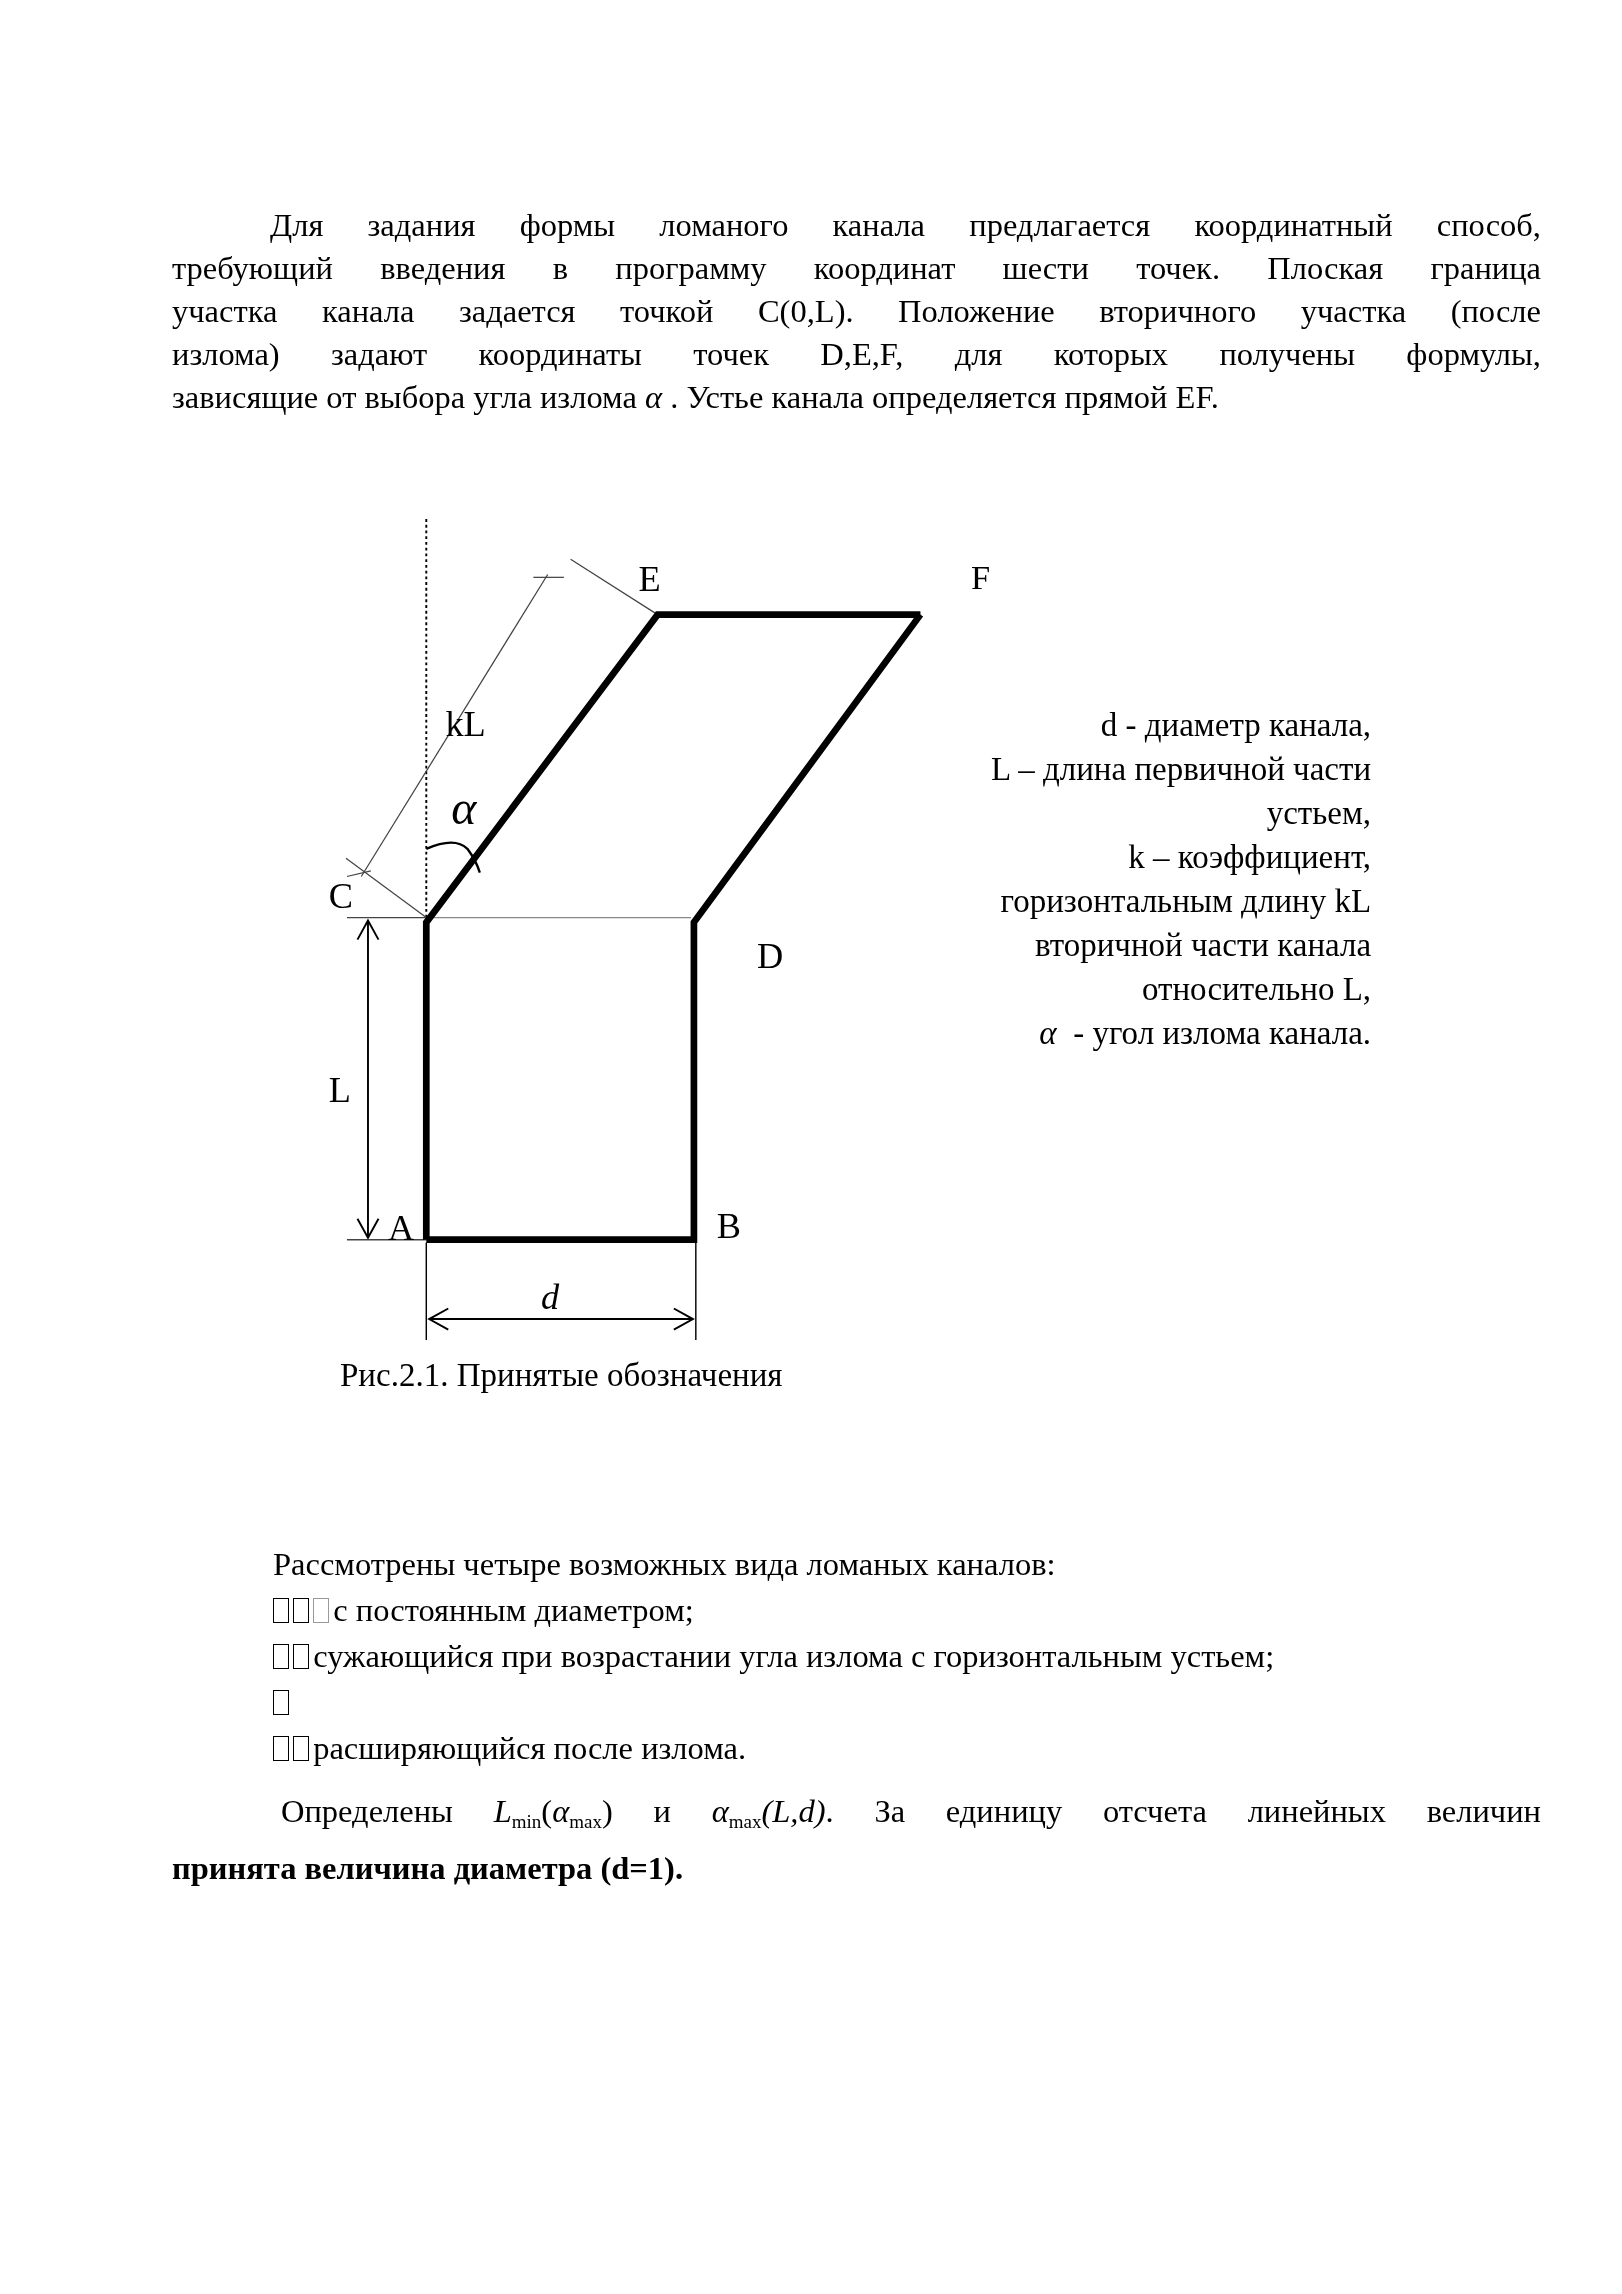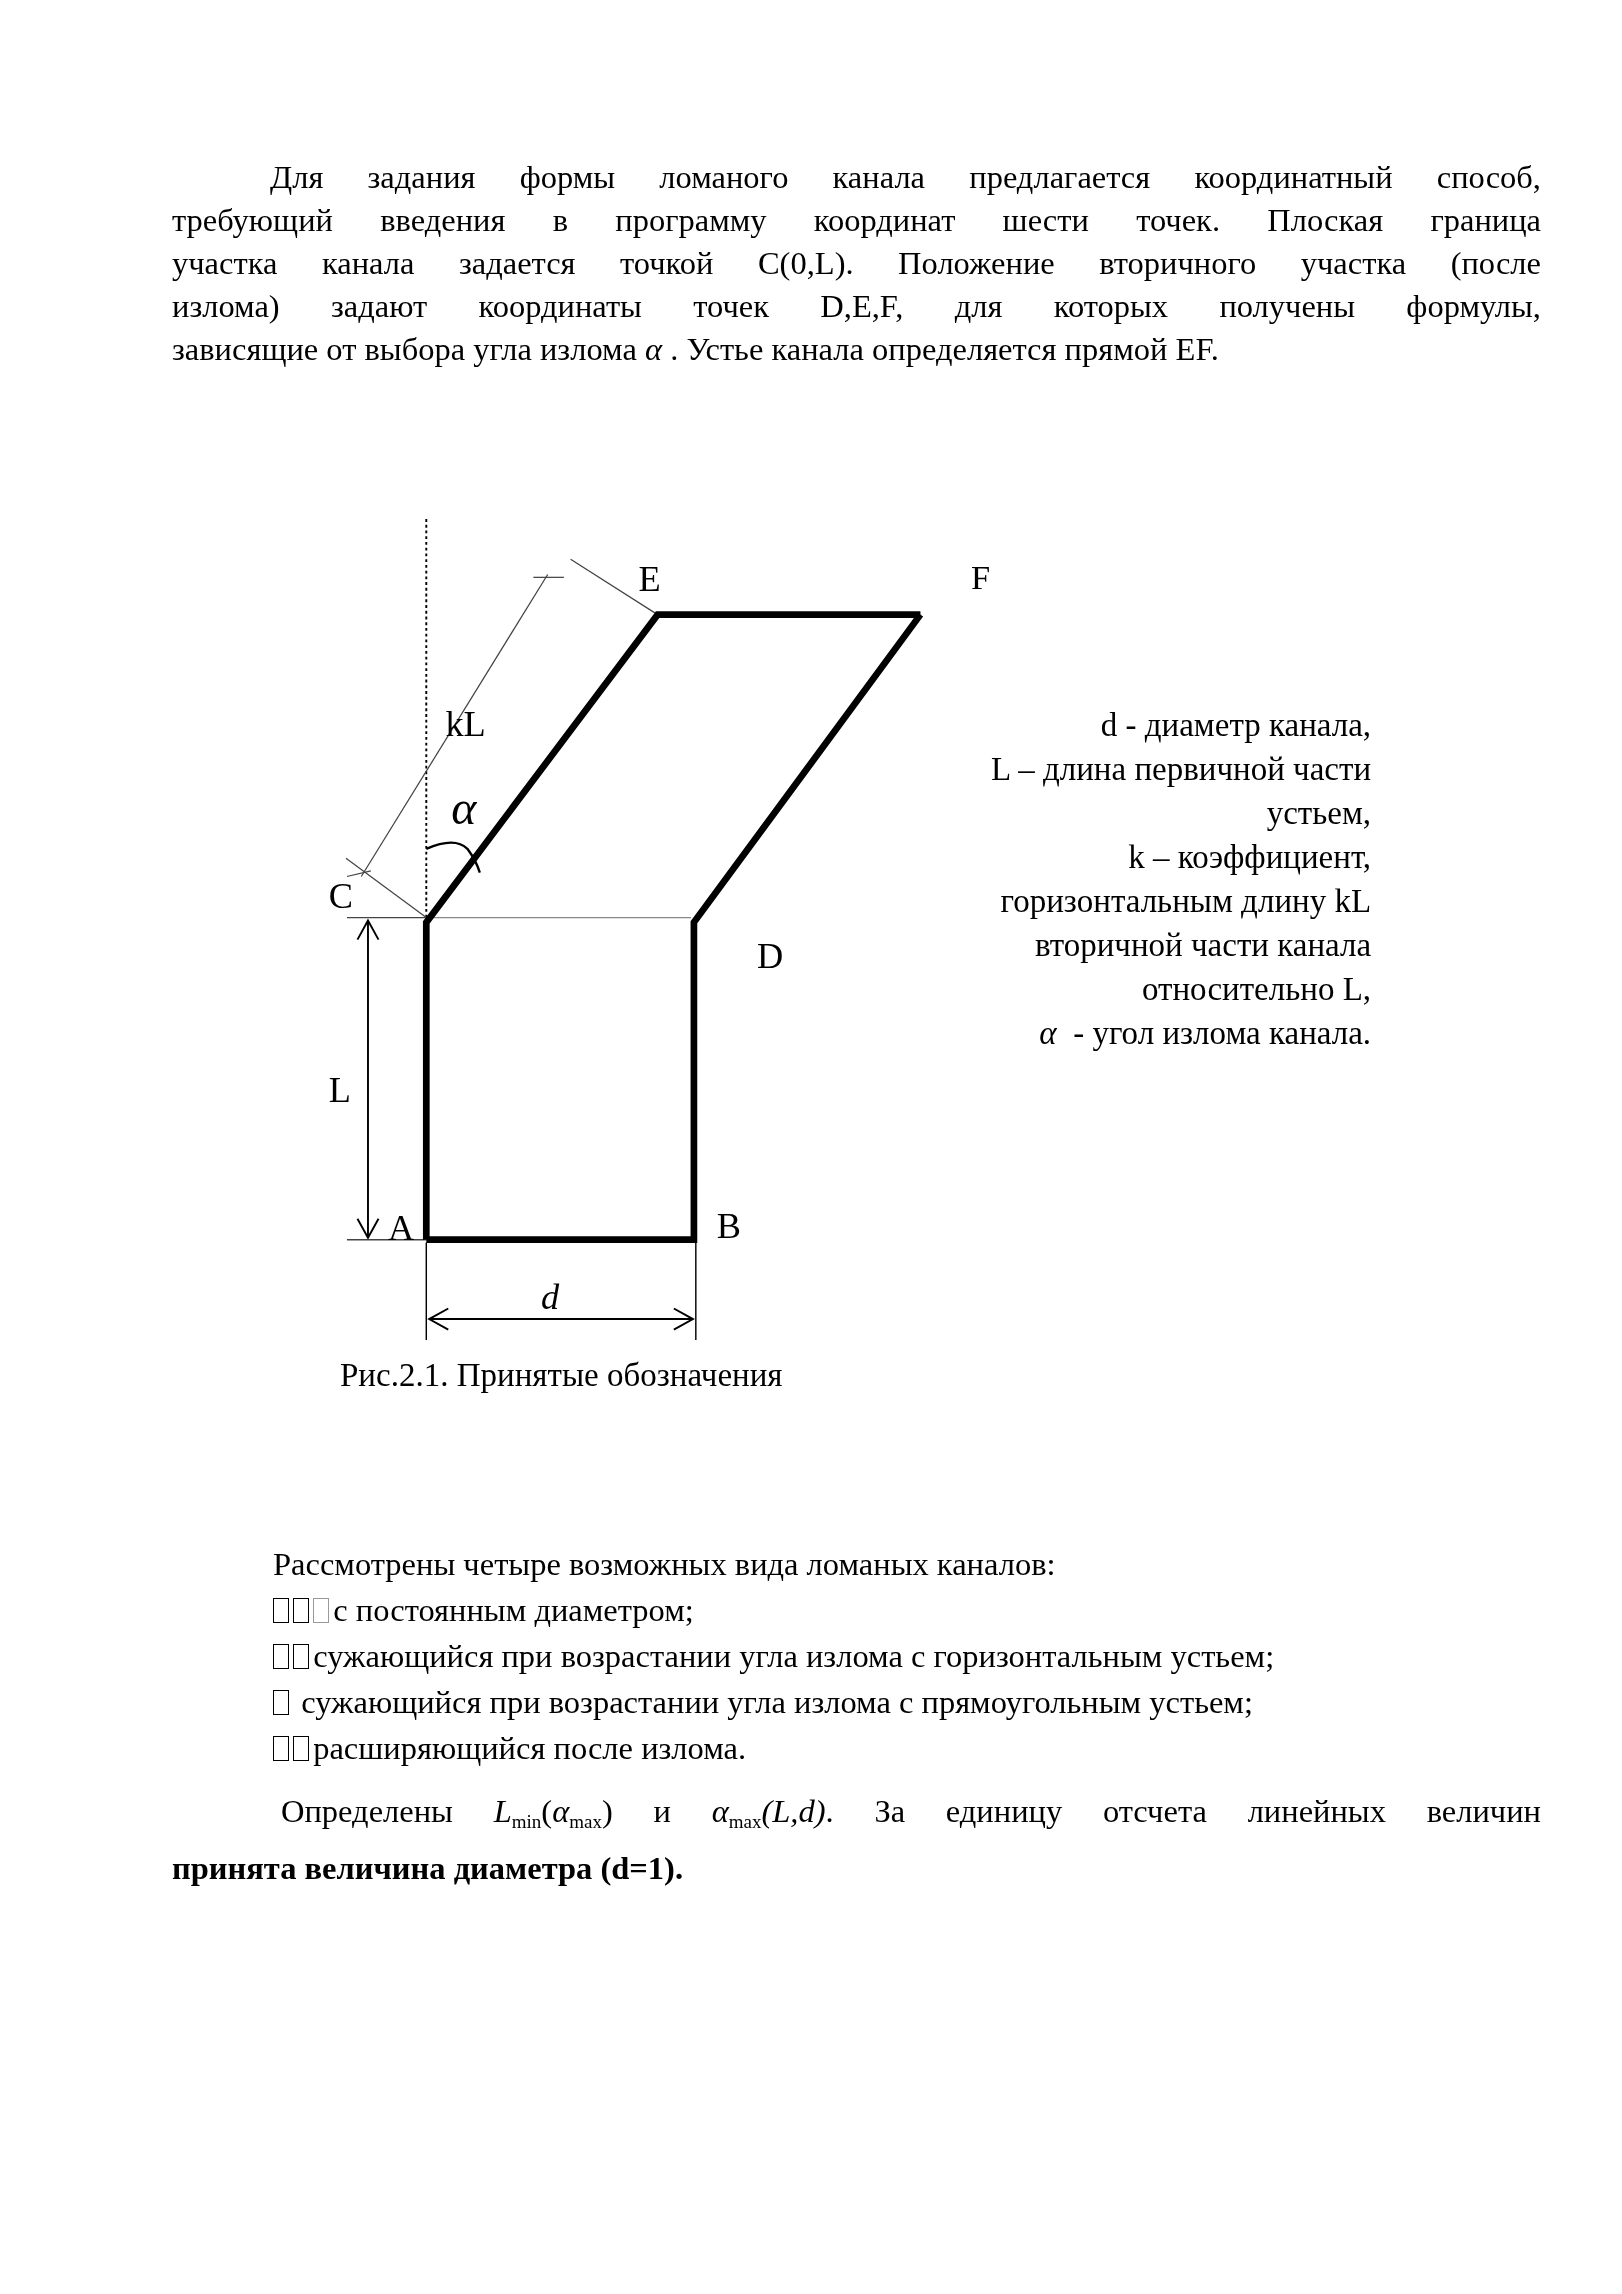--- a/index.html
+++ b/index.html
@@ -2,21 +2,21 @@
 <html><head>
 <meta charset="utf-8">
 <style>
   html, body { margin:0; padding:0; background:#ffffff; }
   body { width:1622px; height:2294px; position:relative; overflow:hidden;
          font-family:"Liberation Serif", "DejaVu Serif", serif; color:#000; }
   .para { position:absolute; left:172px; width:1369px; font-size:32.5px; line-height:43px;
           text-align:justify; }
   .para .line { display:block; text-align:justify; text-align-last:justify; white-space:nowrap; }
   .para .line.last { text-align-last:left; }
-  .indent { padding-left:98px; }
+  .indent { padding-left:98px;margin-top:48px; }
   .ital { font-style:italic; }
   #diagram { position:absolute; left:0; top:0; }
   .legend { position:absolute; left:991px; top:703px; font-size:33px; line-height:44px;text-align:right; }
   .legend div { white-space:nowrap; }
   .caption { position:absolute; left:340px; top:1357px; font-size:33px; }
   .list { position:absolute; left:273px; top:1541px; font-size:32.5px; line-height:46px; }
   .list div { white-space:nowrap; }
   .box { display:inline-block; width:16.3px; height:25px; border:1.9px solid #000; margin-right:3.8px;
          vertical-align:-1.9px; box-sizing:border-box; }
   .box.light { border-color:#999; border-width:1.4px; }
@@ -92,21 +92,21 @@
   <div>относительно L,</div>
   <div><span class="ital" style="padding-left:5.7px;">α</span><span style="white-space:pre">  - угол излома канала.</span></div>
 </div>
 
 <div class="caption">Рис.2.1. Принятые обозначения</div>
 
 <div class="list">
   <div>Рассмотрены четыре возможных вида ломаных каналов:</div>
   <div><span class="box"></span><span class="box"></span><span class="box light"></span><span>с постоянным диаметром;</span></div>
   <div><span class="box"></span><span class="box"></span><span>сужающийся при возрастании угла излома с горизонтальным устьем;</span></div>
-  <div><span class="box"></span><span style="white-space:pre"> сужающийся при возрастании угла излома с прямоугольным устьем;</span></div>
+  <div><span class="box"></span></div>
   <div><span class="box"></span><span class="box"></span><span>расширяющийся после излома.</span></div>
 </div>
 
 <div class="final">
   <span class="l1"><span>Определены </span><span class="ital"><span>L</span><sub>min</sub></span><span>(</span><span class="ital">α</span><sub>max</sub><span>)</span><span style="white-space:pre"> и </span><span class="ital">α</span><sub>max</sub><span class="ital">(L,d)</span><span>. За единицу отсчета линейных величин</span></span>
   <span class="l2">принята величина диаметра (d=1).</span>
 </div>
 
 
 </body></html>

